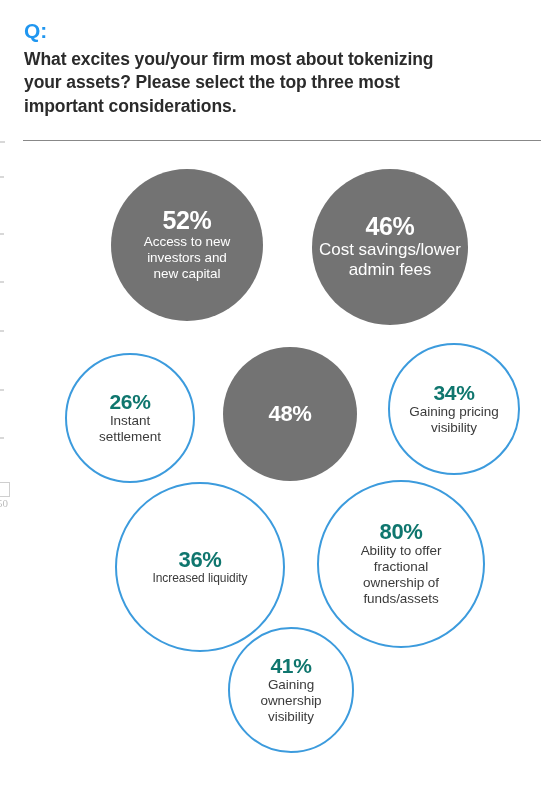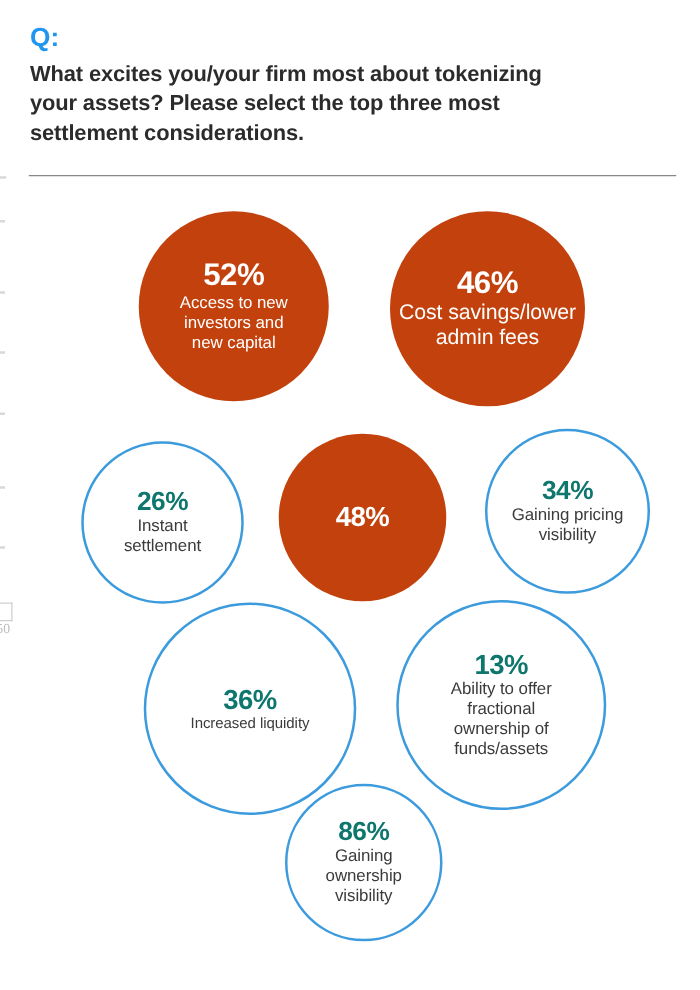--- a/index.html
+++ b/index.html
@@ -88,21 +88,21 @@
     position: absolute;
     border-radius: 50%;
     display: flex;
     flex-direction: column;
     align-items: center;
     justify-content: center;
     box-sizing: border-box;
     text-align: center;
   }
   .bubble.filled {
-    background: #c2410c;
+    background: #737373;
   }
   .bubble.outlined {
     background: #ffffff;
     border: 2px solid #3C9BDD;
   }
   .bubble-value {
     font-weight: bold;
     line-height: 1.02;
     letter-spacing: -0.4px;
   }
@@ -124,21 +124,21 @@
   
   .z1 { z-index: 1; }
   .z2 { z-index: 2; }
   .z3 { z-index: 3; }
 </style>
 </head>
 <body>
 
 <div id="header">
   <div id="q-label">Q:</div>
-  <div id="question-text">What excites you/your firm most about tokenizing your assets? Please select the top three most settlement considerations.</div>
+  <div id="question-text">What excites you/your firm most about tokenizing your assets? Please select the top three most important considerations.</div>
   <div id="header-rule"></div>
 </div>
 
 <div class="edge-mark" style="left:0px;  top:141px; width:5px; height:2px;"></div>
 <div class="edge-mark" style="left:0px;  top:176px; width:4px; height:2px;"></div>
 <div class="edge-mark" style="left:0px;  top:233px; width:4px; height:2px;"></div>
 <div class="edge-mark" style="left:0px;  top:281px; width:4px; height:2px;"></div>
 <div class="edge-mark" style="left:0px;  top:330px; width:4px; height:2px;"></div>
 <div class="edge-mark" style="left:0px;  top:389px; width:4px; height:2px;"></div>
 <div class="edge-mark" style="left:0px;  top:437px; width:4px; height:2px;"></div>
@@ -163,20 +163,20 @@
     </div>
     <div class="bubble outlined z1" style="left: 388px; top: 193px; width: 132px; height: 132px;">
       <div class="bubble-value" style="font-size: 21px;">34%</div>
       <div class="bubble-label" style="font-size: 13.5px; max-width: 118px;">Gaining pricing<br>visibility</div>
     </div>
     <div class="bubble outlined z1" style="left: 115px; top: 332px; width: 170px; height: 170px;">
       <div class="bubble-value" style="font-size: 22px;">36%</div>
       <div class="bubble-label" style="font-size: 12px; max-width: 156px;">Increased liquidity</div>
     </div>
     <div class="bubble outlined z1" style="left: 317px; top: 330px; width: 168px; height: 168px;">
-      <div class="bubble-value" style="font-size: 22px;">13%</div>
+      <div class="bubble-value" style="font-size: 22px;">80%</div>
       <div class="bubble-label" style="font-size: 13.5px; max-width: 154px;">Ability to offer<br>fractional<br>ownership of<br>funds/assets</div>
     </div>
     <div class="bubble outlined z2" style="left: 228px; top: 477px; width: 126px; height: 126px;">
-      <div class="bubble-value" style="font-size: 21px;">86%</div>
+      <div class="bubble-value" style="font-size: 21px;">41%</div>
       <div class="bubble-label" style="font-size: 13.5px; max-width: 112px;">Gaining<br>ownership<br>visibility</div>
     </div>
   </div>
 
 </body></html>

